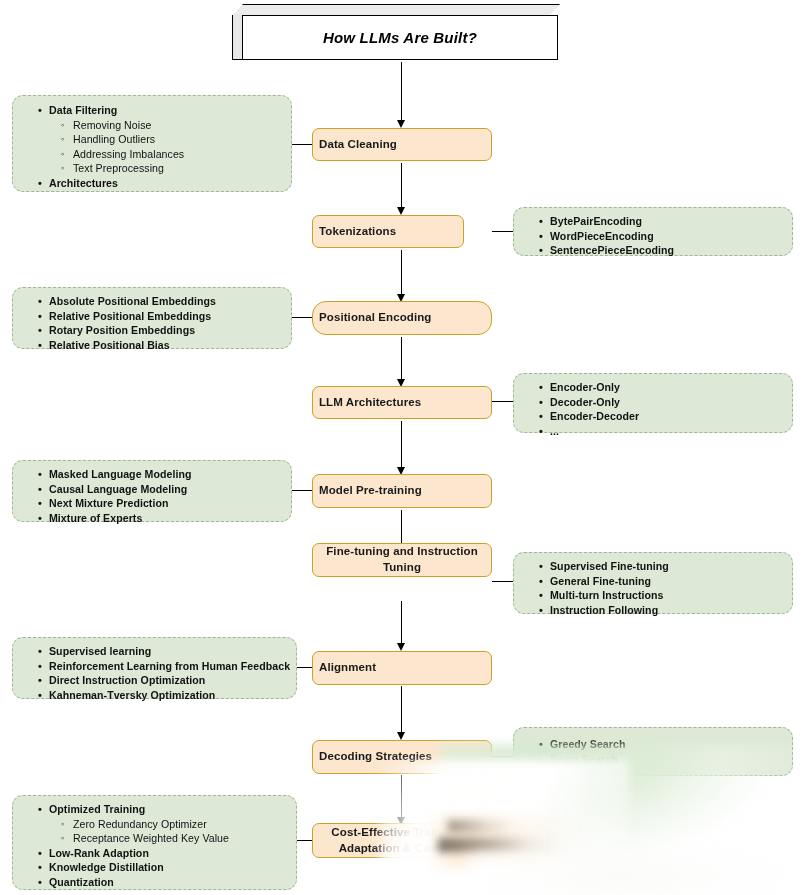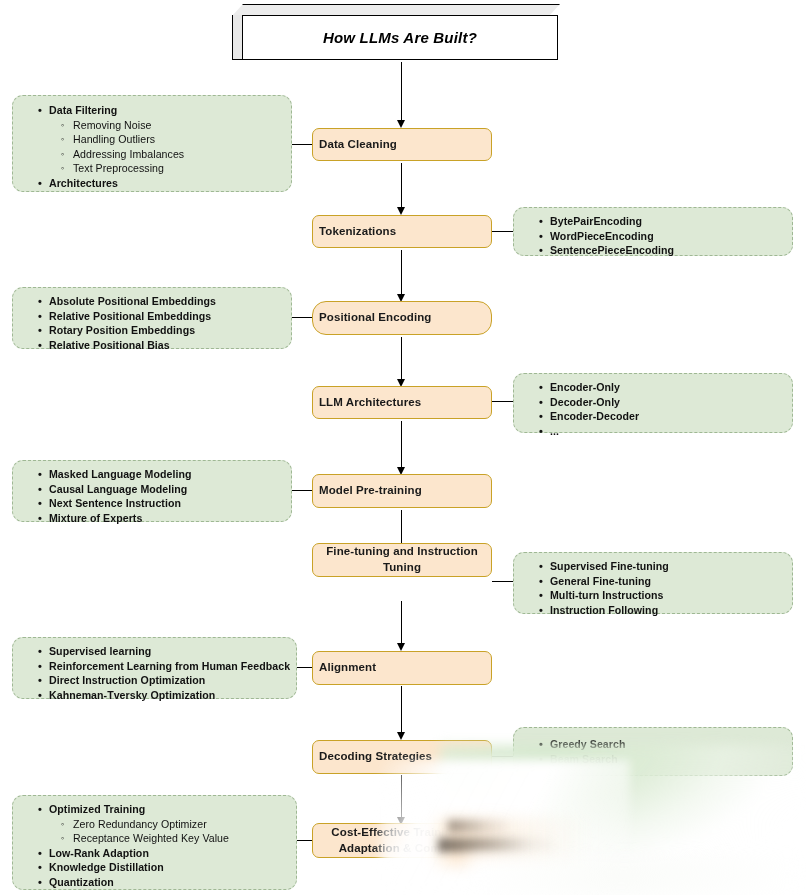--- a/index.html
+++ b/index.html
@@ -291,21 +291,21 @@
   <div class="hline" style="left:291px; top:490px; width:22px;"></div>
   <div class="hline" style="left:492px; top:581px; width:22px;"></div>
   <div class="hline" style="left:291px; top:667px; width:22px;"></div>
   <div class="hline" style="left:492px; top:756px; width:22px;"></div>
   <div class="hline" style="left:291px; top:840px; width:22px;"></div>
 
   <div class="stage" style="left:312px; top:128px; width:180px; height:33px;">
     <span>Data Cleaning</span>
   </div>
 
-  <div class="stage" style="left:312px; top:215px; width:180px; height:33px;">
+  <div class="stage" style="left:312px; top:215px; width:152px; height:33px;">
     <span>Tokenizations</span>
   </div>
 
   <div class="stage" style="left:312px; top:301px; width:180px; height:34px;border-radius:14px;">
     <span>Positional Encoding</span>
   </div>
 
   <div class="stage" style="left:312px; top:386px; width:180px; height:33px;">
     <span>LLM Architectures</span>
   </div>
@@ -369,21 +369,21 @@
       <li><span class="b">•</span><span>Decoder-Only</span></li>
       <li><span class="b">•</span><span>Encoder-Decoder</span></li>
       <li><span class="b">•</span><span>...</span></li>
     </ul>
   </div>
 
   <div class="detail" style="left:12px; top:460px; width:280px; height:62px; padding-top:6px;">
     <ul>
       <li><span class="b">•</span><span>Masked Language Modeling</span></li>
       <li><span class="b">•</span><span>Causal Language Modeling</span></li>
-      <li><span class="b">•</span><span>Next Sentence Instruction</span></li>
+      <li><span class="b">•</span><span>Next Mixture Prediction</span></li>
       <li><span class="b">•</span><span>Mixture of Experts</span></li>
     </ul>
   </div>
 
   <div class="detail" style="left:513px; top:552px; width:280px; height:62px; padding-top:6px;">
     <ul>
       <li><span class="b">•</span><span>Supervised Fine-tuning</span></li>
       <li><span class="b">•</span><span>General Fine-tuning</span></li>
       <li><span class="b">•</span><span>Multi-turn Instructions</span></li>
       <li><span class="b">•</span><span>Instruction Following</span></li>

